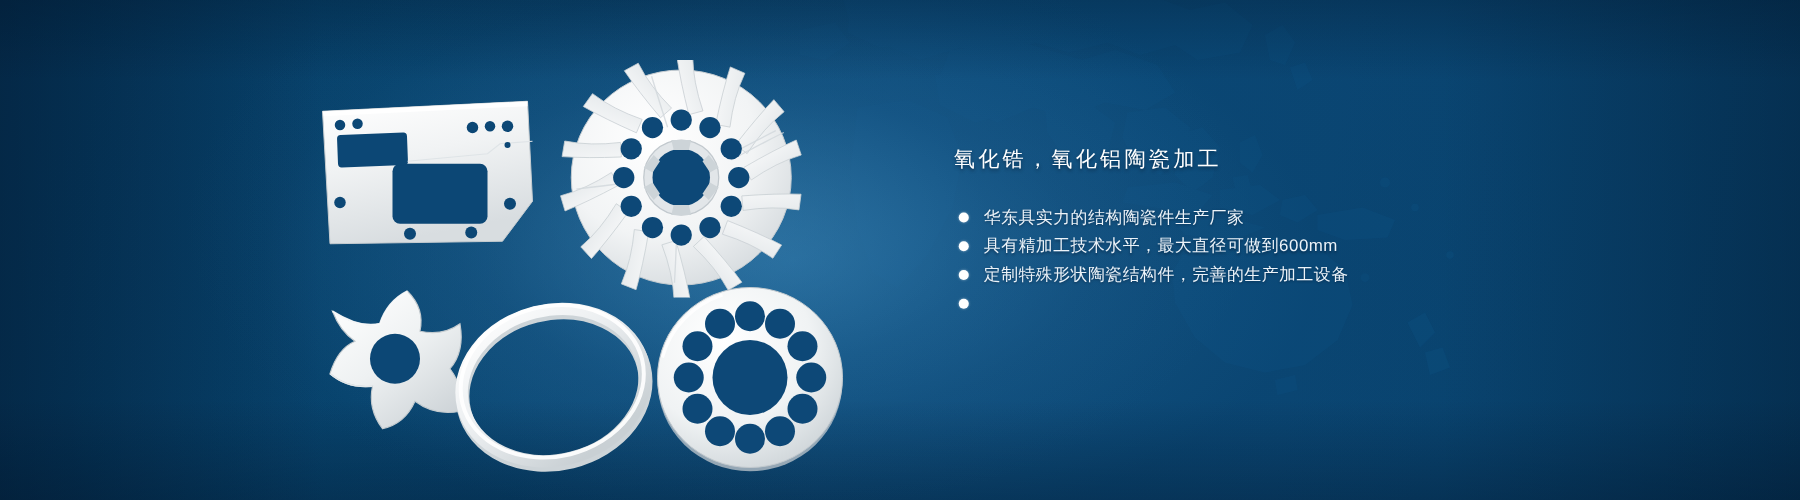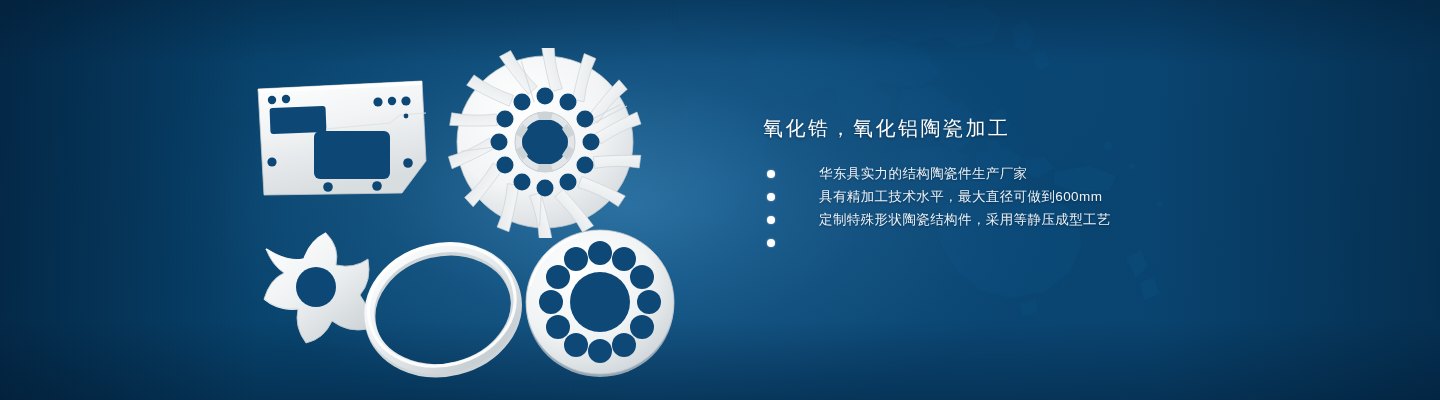--- a/index.html
+++ b/index.html
@@ -39,28 +39,28 @@
       linear-gradient(to bottom,rgba(0,20,40,0.30) 0%,rgba(0,0,0,0) 16%,rgba(0,0,0,0) 80%,rgba(0,18,38,0.34) 100%),
       linear-gradient(to right,rgba(0,16,34,0.40) 0%,rgba(0,0,0,0) 18%,rgba(0,0,0,0) 80%,rgba(0,14,32,0.32) 100%);
   }
   .bg-map{
     position:absolute;top:-10px;right:-20px;width:820px;height:330px;
     opacity:.58;
   }
   
   .text-block{position:absolute;left:763px;top:108px;width:620px;}
   .headline{
-    color:#ffffff;font-size:20px;line-height:40px;letter-spacing:2.5px;
+    color:#ffffff;font-size:17px;line-height:40px;letter-spacing:2.5px;
     font-weight:400;margin:0 0 14px 0;white-space:nowrap;
     text-shadow:0 1px 3px rgba(0,10,25,.45);
   }
   .bullets{list-style:none;margin:0;padding:0;}
   .bullet{
     display:flex;align-items:center;
-    height:23px;margin:0 0 0 4px;gap:32px;
+    height:23px;margin:0 0 0 4px;
   }
   .dot{
     width:8px;height:8px;border-radius:50%;background:#ffffff;
     flex:0 0 8px;margin-right:12px;
     box-shadow:0 0 2px rgba(255,255,255,.5);
   }
   .btxt{
     color:#ecf3f9;font-size:13.5px;line-height:23px;letter-spacing:.4px;
     white-space:nowrap;text-shadow:0 1px 2px rgba(0,10,25,.4);
   }
@@ -332,21 +332,21 @@
       <li class="bullet">
         <span class="dot"></span>
         <span class="btxt">华东具实力的结构陶瓷件生产厂家</span>
       </li>
       <li class="bullet">
         <span class="dot"></span>
         <span class="btxt">具有精加工技术水平，最大直径可做到600mm</span>
       </li>
       <li class="bullet">
         <span class="dot"></span>
-        <span class="btxt">定制特殊形状陶瓷结构件，采用等静压成型工艺</span>
+        <span class="btxt">定制特殊形状陶瓷结构件，完善的生产加工设备</span>
       </li>
       <li class="bullet">
         <span class="dot"></span>
       </li>
     </ul>
   </div>
 
 </div>
 
 </body></html>

